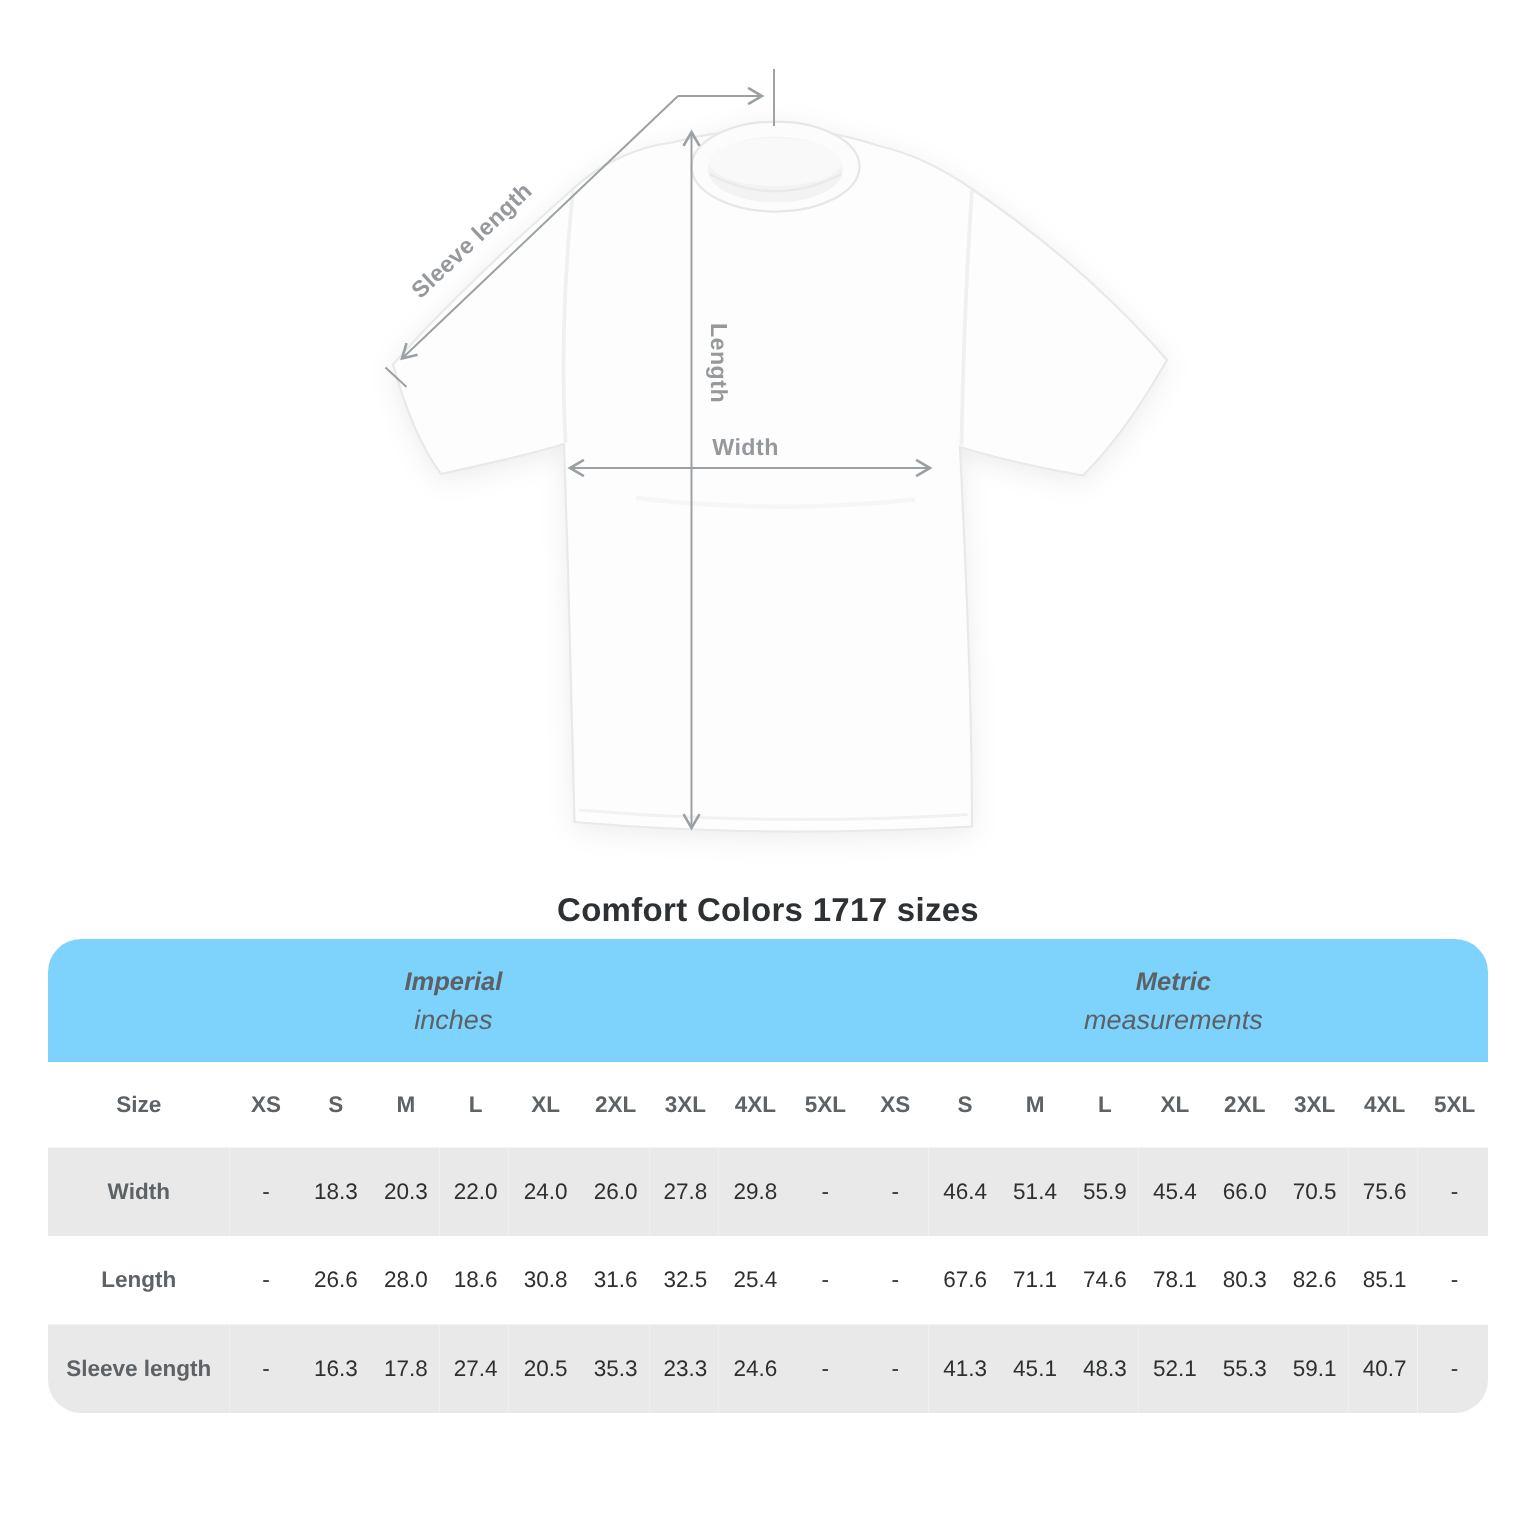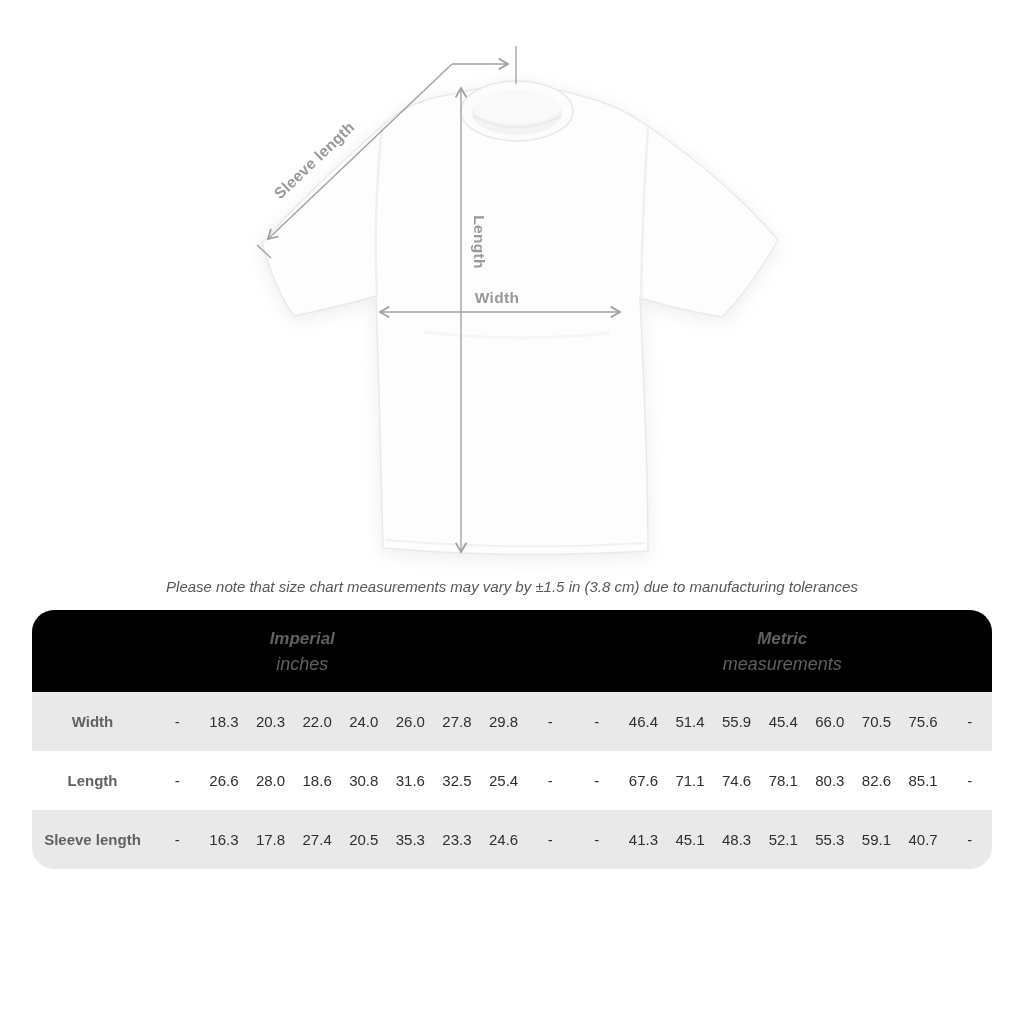--- a/index.html
+++ b/index.html
@@ -12,21 +12,21 @@
   .meas-label{font-family:"Liberation Sans",sans-serif;font-size:15.5px;font-weight:bold;fill:#96999c;letter-spacing:.3px;}
 
   
   .title{margin:16px 0 6px 0;text-align:center;font-size:22px;line-height:26px;font-weight:bold;color:#2e3133;letter-spacing:.2px;}
   .subtitle{margin:0 0 15px 0;text-align:center;font-style:italic;font-size:15px;color:#54585b;}
 
   
   table.size-table{width:960px;margin:0 auto;border-collapse:separate;border-spacing:0;table-layout:fixed;}
   table.size-table td,table.size-table th{text-align:center;vertical-align:middle;padding:0;border-left:2px solid transparent;font-size:15px;}
   table.size-table tr > *:first-child{border-left:none;}
-  tr.band-row td{height:82px;background:#000000;border-left:none;}
+  tr.band-row td{height:82px;background:#7dd3fc;border-left:none;}
   td.band-left{border-radius:22px 0 0 0;}
   td.band-right{border-radius:0 22px 0 0;}
   .band-title{font-size:17px;font-weight:bold;font-style:italic;color:#5b6165;padding-top:2px;}
   .band-unit{font-size:18px;font-style:italic;color:#5b6165;padding-top:5px;}
   tr.light > * + *{border-left-color:#e9e9e9;}
   tr.shade > * + *{border-left-color:#ffffff;}
   tr.shade th,tr.shade td{background:#e9e9e9;}
   tr.sizes-row > *{height:57px;}
   tr.data-row > *{height:59px;}
   th.rowhead{font-weight:bold;color:#5d6266;font-size:15px;}
@@ -84,21 +84,21 @@
         <line x1="380" y1="312" x2="620" y2="312" marker-start="url(#arr)" marker-end="url(#arr)"></line>
       </g>
       <g>
         <text class="meas-label" transform="translate(318 164) rotate(-43.5)" text-anchor="middle">Sleeve length</text>
         <text class="meas-label" transform="translate(474 242) rotate(90)" text-anchor="middle">Length</text>
         <text class="meas-label" x="497" y="303" text-anchor="middle">Width</text>
       </g>
     </svg>
   </div>
 
-  <p class="subtitle">Please note that size chart measurements may vary by ±1.5 in (3.8 cm) due to manufacturing tolerances</p>
+  <h1 class="title">Comfort Colors 1717 sizes</h1>
 
   <table class="size-table">
     <colgroup>
       <col style="width:121px">
       <col>
         <col>
         <col>
         <col>
         <col>
         <col>
@@ -119,20 +119,41 @@
         <tr class="band-row">
       <td colspan="10" class="band-left">
         <div class="band-title">Imperial</div>
         <div class="band-unit">inches</div>
       </td>
       <td colspan="9" class="band-right">
         <div class="band-title">Metric</div>
         <div class="band-unit">measurements</div>
       </td>
     </tr>
+    <tr class="light sizes-row">
+      <th class="rowhead">Size</th>
+      <th class="colhead">XS</th>
+      <th class="colhead">S</th>
+      <th class="colhead">M</th>
+      <th class="colhead">L</th>
+      <th class="colhead">XL</th>
+      <th class="colhead">2XL</th>
+      <th class="colhead">3XL</th>
+      <th class="colhead">4XL</th>
+      <th class="colhead">5XL</th>
+      <th class="colhead">XS</th>
+      <th class="colhead">S</th>
+      <th class="colhead">M</th>
+      <th class="colhead">L</th>
+      <th class="colhead">XL</th>
+      <th class="colhead">2XL</th>
+      <th class="colhead">3XL</th>
+      <th class="colhead">4XL</th>
+      <th class="colhead">5XL</th>
+    </tr>
     <tr class="shade data-row">
       <th class="rowhead">Width</th>
       <td class="val">-</td>
       <td class="val">18.3</td>
       <td class="val">20.3</td>
       <td class="val">22.0</td>
       <td class="val">24.0</td>
       <td class="val">26.0</td>
       <td class="val">27.8</td>
       <td class="val">29.8</td>

